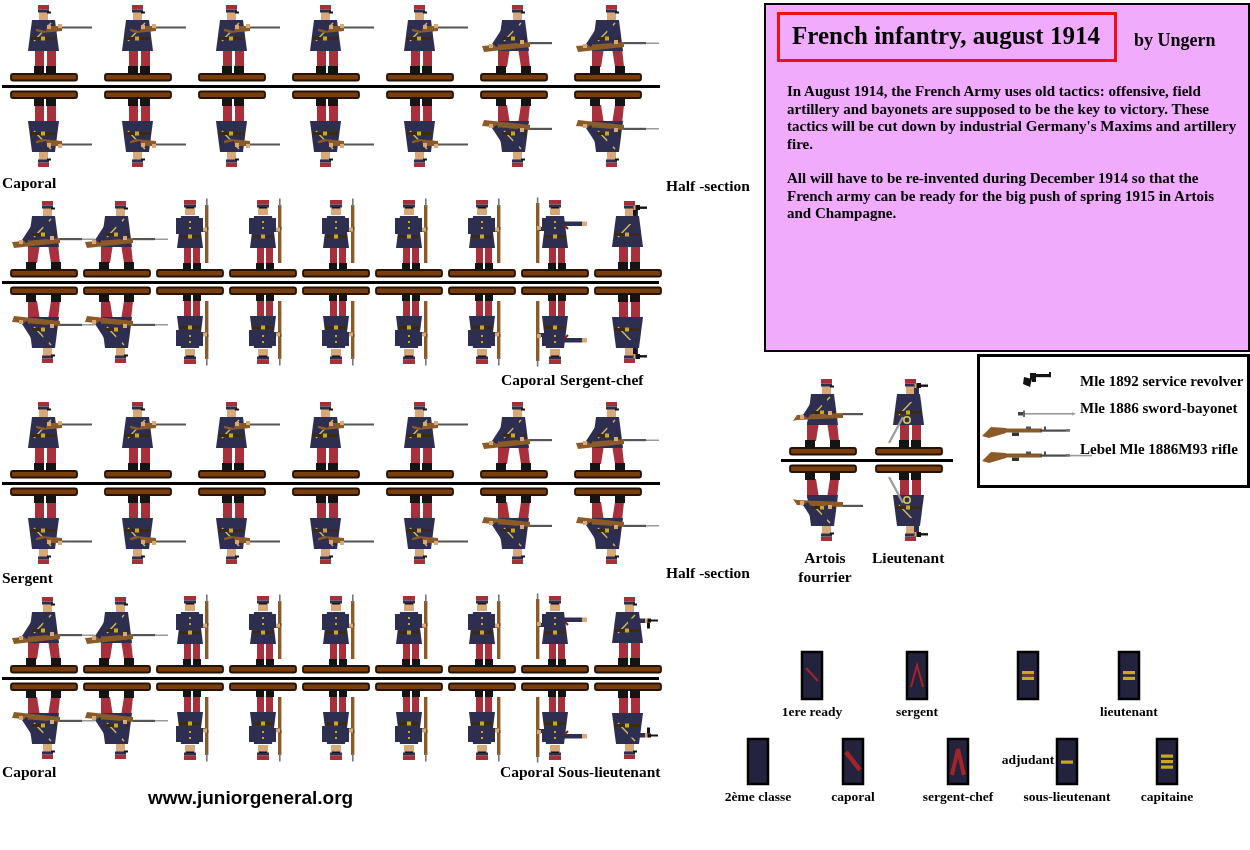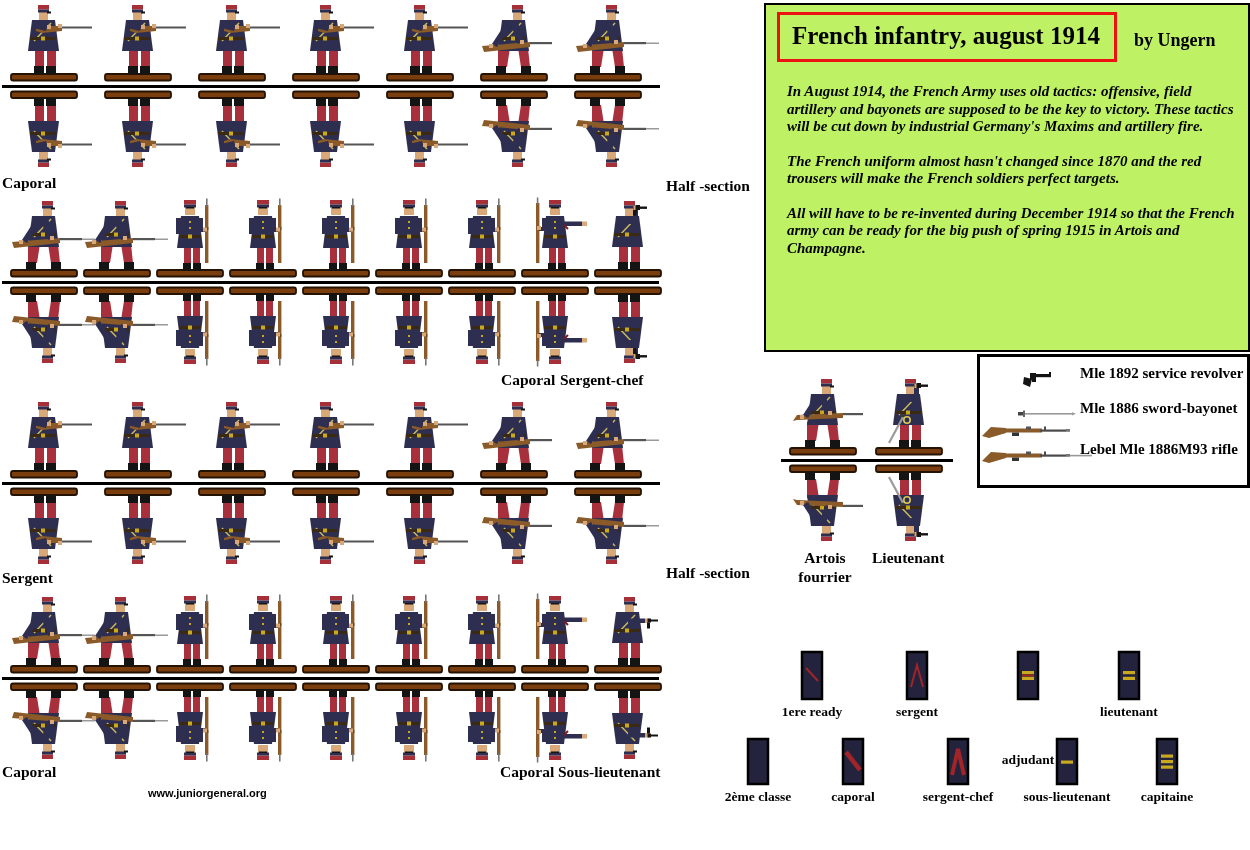--- a/index.html
+++ b/index.html
@@ -6,34 +6,34 @@
   #canvas{position:relative;width:1250px;height:850px;background:#ffffff;overflow:hidden;
           font-family:"Liberation Serif",serif;color:#000;}
   .strip{position:absolute;height:170px;}
   .fold{position:absolute;left:0;top:84px;height:3px;background:#000;}
   .fig{position:absolute;top:0;width:94px;height:84px;}
   .fig svg{overflow:visible;display:block;}
   .fig.mirror{top:86px;transform:scaleY(-1);}
   .lbl{position:absolute;font-weight:bold;font-size:15.5px;line-height:19px;white-space:nowrap;}
   .lbl.center{text-align:center;white-space:normal;}
   #info-box{position:absolute;left:764px;top:3px;width:486px;height:349px;border:2px solid #000;
-            box-sizing:border-box;background:#bef264;}
+            box-sizing:border-box;background:#f0abfc;}
   #red-box{position:absolute;left:11px;top:7px;border:3px solid #ee1111;padding:7px 14px 9px 12px;display:inline-block;}
   #page-title{font-size:25px;font-weight:bold;white-space:nowrap;}
   #byline{position:absolute;left:368px;top:25px;font-size:18px;font-weight:bold;white-space:nowrap;}
   #paras{position:absolute;left:21px;top:78px;width:452px;font-size:15px;font-weight:bold;line-height:17.5px;}
-  #paras p{margin:0 0 17px 0;font-style:italic;}
+  #paras p{margin:0 0 17px 0;}
   #weapons-box{position:absolute;left:977px;top:354px;width:273px;height:134px;border:3px solid #000;
                box-sizing:border-box;background:#fff;}
   .wicon{position:absolute;}
   .wlabel{position:absolute;font-size:15px;font-weight:bold;white-space:nowrap;}
   .patch{position:absolute;}
   .patch-label{position:absolute;width:110px;text-align:center;font-size:13.5px;font-weight:bold;white-space:nowrap;}
   #site{position:absolute;left:148px;top:787px;font-family:"Liberation Sans",sans-serif;
-        font-weight:bold;font-size:11px;}
+        font-weight:bold;font-size:19px;}
 </style>
 </head>
 <body>
 
 <div id="canvas">
 
   <div id="strips">
       <div class="strip" style="left: 2px; top: 1px; width: 658px;">
         <div class="fold" style="width: 658px;"></div>
         <div class="fig" style="left: 0px;">
@@ -1694,34 +1694,33 @@
       <div class="lbl" style="left: 558px; top: 762px;">Sous-lieutenant</div>
     </div>
 
   <div id="info-box">
     <div id="red-box">
       <div id="page-title">French infantry, august 1914</div>
     </div>
     <div id="byline">by Ungern</div>
     <div id="paras">
         <p>In August 1914, the French Army uses old tactics: offensive, field artillery and bayonets are supposed to be the key to victory. These tactics will be cut down by industrial Germany's Maxims and artillery fire.</p>
-        <p>The French uniform almost hasn't changed since 1870 and the red trousers will make the French soldiers perfect targets.</p>
         <p>All will have to be re-invented during December 1914 so that the French army can be ready for the big push of spring 1915 in Artois and Champagne.</p>
       </div>
   </div>
 
   <div id="weapons-box">
       <div class="wicon" style="left: 42px; top: 13px;"><svg viewBox="0 0 36 22" width="36" height="22">
           <rect x="12" y="4" width="17" height="3.2" fill="#141414"></rect>
           <rect x="27" y="2" width="2" height="2.5" fill="#141414"></rect>
           <rect x="8" y="3" width="6" height="6.5" fill="#141414"></rect>
           <polygon points="2,7 10,9 8,17 1,14" fill="#141414"></polygon>
           <rect x="10" y="9" width="4" height="3" fill="#141414"></rect>
         </svg></div>
-      <div class="wlabel" style="left: 100px; top: 8px;">Mle 1892 service revolver</div>
+      <div class="wlabel" style="left: 100px; top: 16px;">Mle 1892 service revolver</div>
       <div class="wicon" style="left: 38px; top: 47px;"><svg viewBox="0 0 58 8" width="58" height="8">
           <rect x="0" y="2" width="5" height="3.5" fill="#444"></rect>
           <rect x="5" y="0.5" width="2" height="6.5" fill="#666"></rect>
           <rect x="7" y="3" width="47" height="1.6" fill="#999"></rect>
           <polygon points="54,2.2 58,3.8 54,5.6" fill="#999"></polygon>
         </svg></div>
       <div class="wlabel" style="left: 100px; top: 43px;">Mle 1886 sword-bayonet</div>
       <div class="wicon" style="left: 2px; top: 65px;"><svg viewBox="0 0 112 18" width="112" height="18">
           <polygon points="0,14 9,5 24,6 24,11 7,16" fill="#8a5a28"></polygon>
           <rect x="22" y="6.5" width="38" height="4" fill="#8a5a28"></rect>

